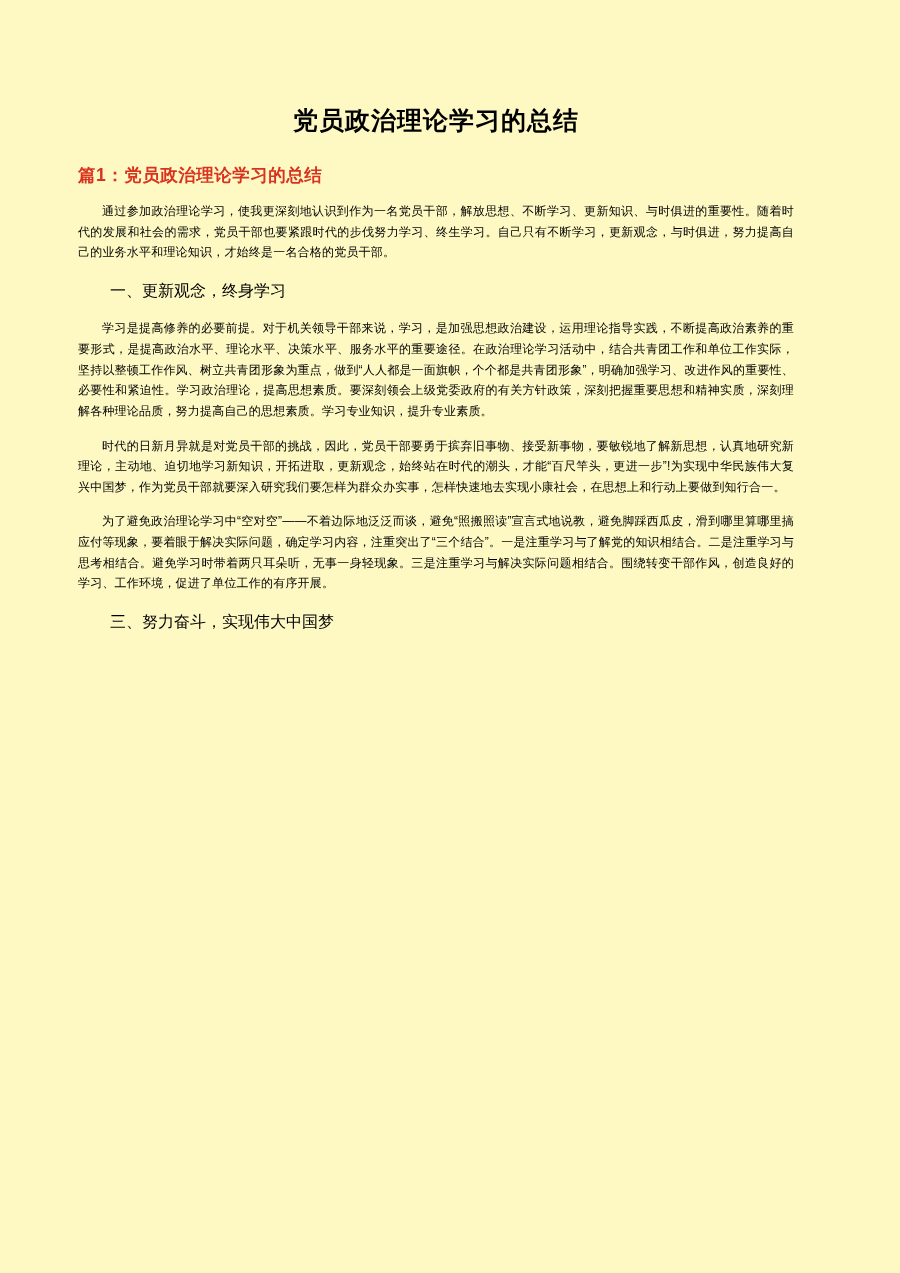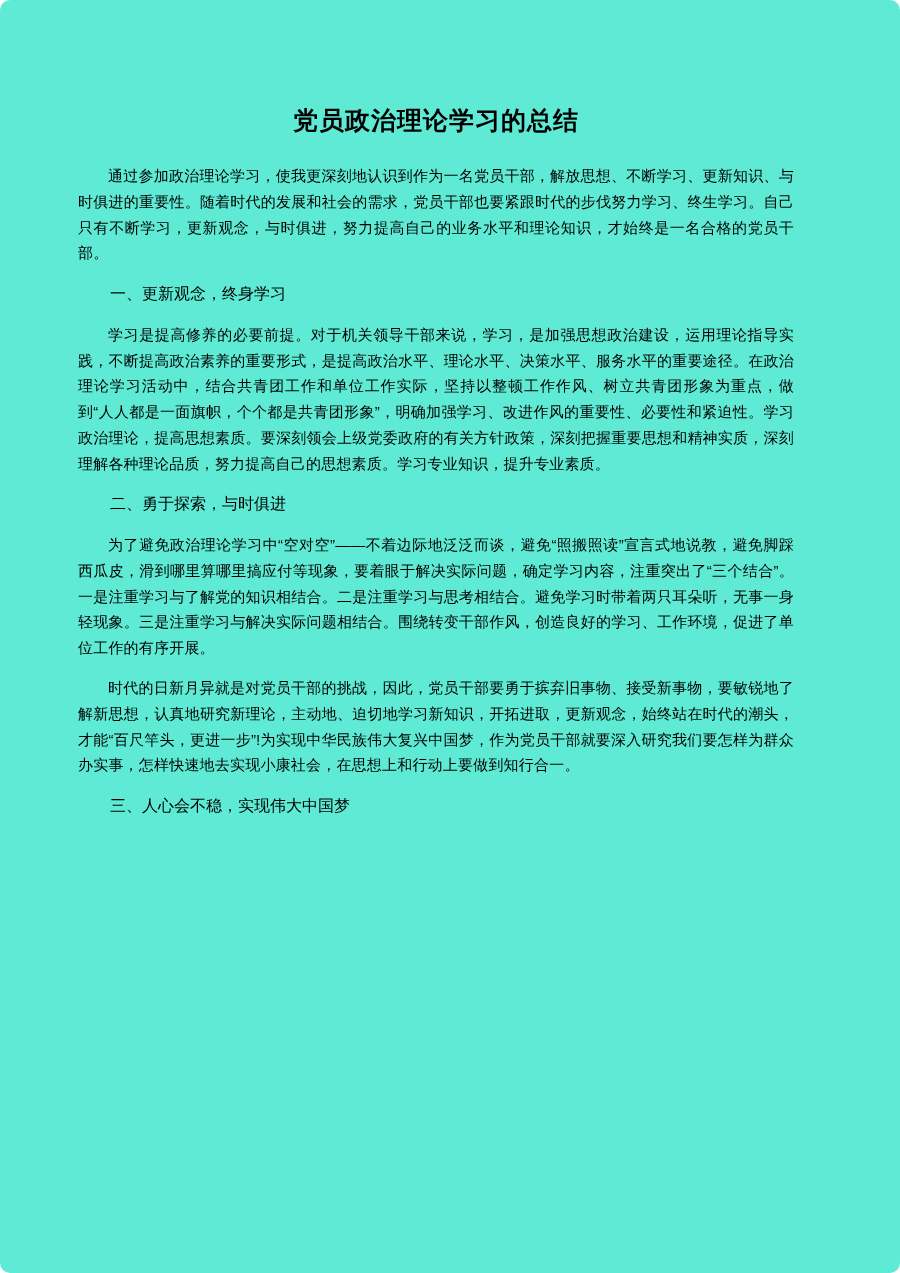--- a/index.html
+++ b/index.html
@@ -11,41 +11,40 @@
     width: 900px;
     min-height: 1273px;
     font-family: "Liberation Sans", "DejaVu Sans", sans-serif;
     color: #000000;
   }
   .page {
     width: 900px;
     min-height: 1273px;
     box-sizing: border-box;
     padding: 104px 106px 40px 78px;
-    background: #5eead4;
+    background: #fef9c3;
     position: relative;
-    border-radius: 10px;
   }
   .doc-title {
     text-align: center;
     font-size: 25px;
     font-weight: bold;
     letter-spacing: 1px;
     margin: 0 0 26px 0;
     color: #000000;
   }
   .section-heading {
     font-size: 17.5px;
     font-weight: bold;
     color: #d9331f;
     margin: 0 0 14px 0;
     letter-spacing: 0.5px;
   }
   p.body-para {
-    font-size: 15px;
+    font-size: 12px;
     line-height: 1.72;
     margin: 0 0 14px 0;
     text-align: justify;
     text-justify: inter-ideograph;
     letter-spacing: 0.2px;
   }
   p.indent {
     text-indent: 2em;
   }
   p.sub-heading {
@@ -59,30 +58,30 @@
     height: 40px;
   }
 </style>
 </head>
 <body>
 
 <div class="page">
 
   <h1 class="doc-title">党员政治理论学习的总结</h1>
 
+  <div class="section-heading">篇1：党员政治理论学习的总结</div>
 
   <p class="body-para indent">通过参加政治理论学习，使我更深刻地认识到作为一名党员干部，解放思想、不断学习、更新知识、与时俱进的重要性。随着时代的发展和社会的需求，党员干部也要紧跟时代的步伐努力学习、终生学习。自己只有不断学习，更新观念，与时俱进，努力提高自己的业务水平和理论知识，才始终是一名合格的党员干部。</p>
 
   <p class="sub-heading">一、更新观念，终身学习</p>
 
   <p class="body-para indent">学习是提高修养的必要前提。对于机关领导干部来说，学习，是加强思想政治建设，运用理论指导实践，不断提高政治素养的重要形式，是提高政治水平、理论水平、决策水平、服务水平的重要途径。在政治理论学习活动中，结合共青团工作和单位工作实际，坚持以整顿工作作风、树立共青团形象为重点，做到“人人都是一面旗帜，个个都是共青团形象”，明确加强学习、改进作风的重要性、必要性和紧迫性。学习政治理论，提高思想素质。要深刻领会上级党委政府的有关方针政策，深刻把握重要思想和精神实质，深刻理解各种理论品质，努力提高自己的思想素质。学习专业知识，提升专业素质。</p>
 
-  <p class="sub-heading">二、勇于探索，与时俱进</p>
+
+  <p class="body-para indent">时代的日新月异就是对党员干部的挑战，因此，党员干部要勇于摈弃旧事物、接受新事物，要敏锐地了解新思想，认真地研究新理论，主动地、迫切地学习新知识，开拓进取，更新观念，始终站在时代的潮头，才能“百尺竿头，更进一步”!为实现中华民族伟大复兴中国梦，作为党员干部就要深入研究我们要怎样为群众办实事，怎样快速地去实现小康社会，在思想上和行动上要做到知行合一。</p>
 
   <p class="body-para indent">为了避免政治理论学习中“空对空”——不着边际地泛泛而谈，避免“照搬照读”宣言式地说教，避免脚踩西瓜皮，滑到哪里算哪里搞应付等现象，要着眼于解决实际问题，确定学习内容，注重突出了“三个结合”。一是注重学习与了解党的知识相结合。二是注重学习与思考相结合。避免学习时带着两只耳朵听，无事一身轻现象。三是注重学习与解决实际问题相结合。围绕转变干部作风，创造良好的学习、工作环境，促进了单位工作的有序开展。</p>
 
-  <p class="body-para indent">时代的日新月异就是对党员干部的挑战，因此，党员干部要勇于摈弃旧事物、接受新事物，要敏锐地了解新思想，认真地研究新理论，主动地、迫切地学习新知识，开拓进取，更新观念，始终站在时代的潮头，才能“百尺竿头，更进一步”!为实现中华民族伟大复兴中国梦，作为党员干部就要深入研究我们要怎样为群众办实事，怎样快速地去实现小康社会，在思想上和行动上要做到知行合一。</p>
-
-  <p class="sub-heading">三、人心会不稳，实现伟大中国梦</p>
+  <p class="sub-heading">三、努力奋斗，实现伟大中国梦</p>
 
 
   <div class="spacer-bottom"></div>
 </div>
 
 </body></html>

